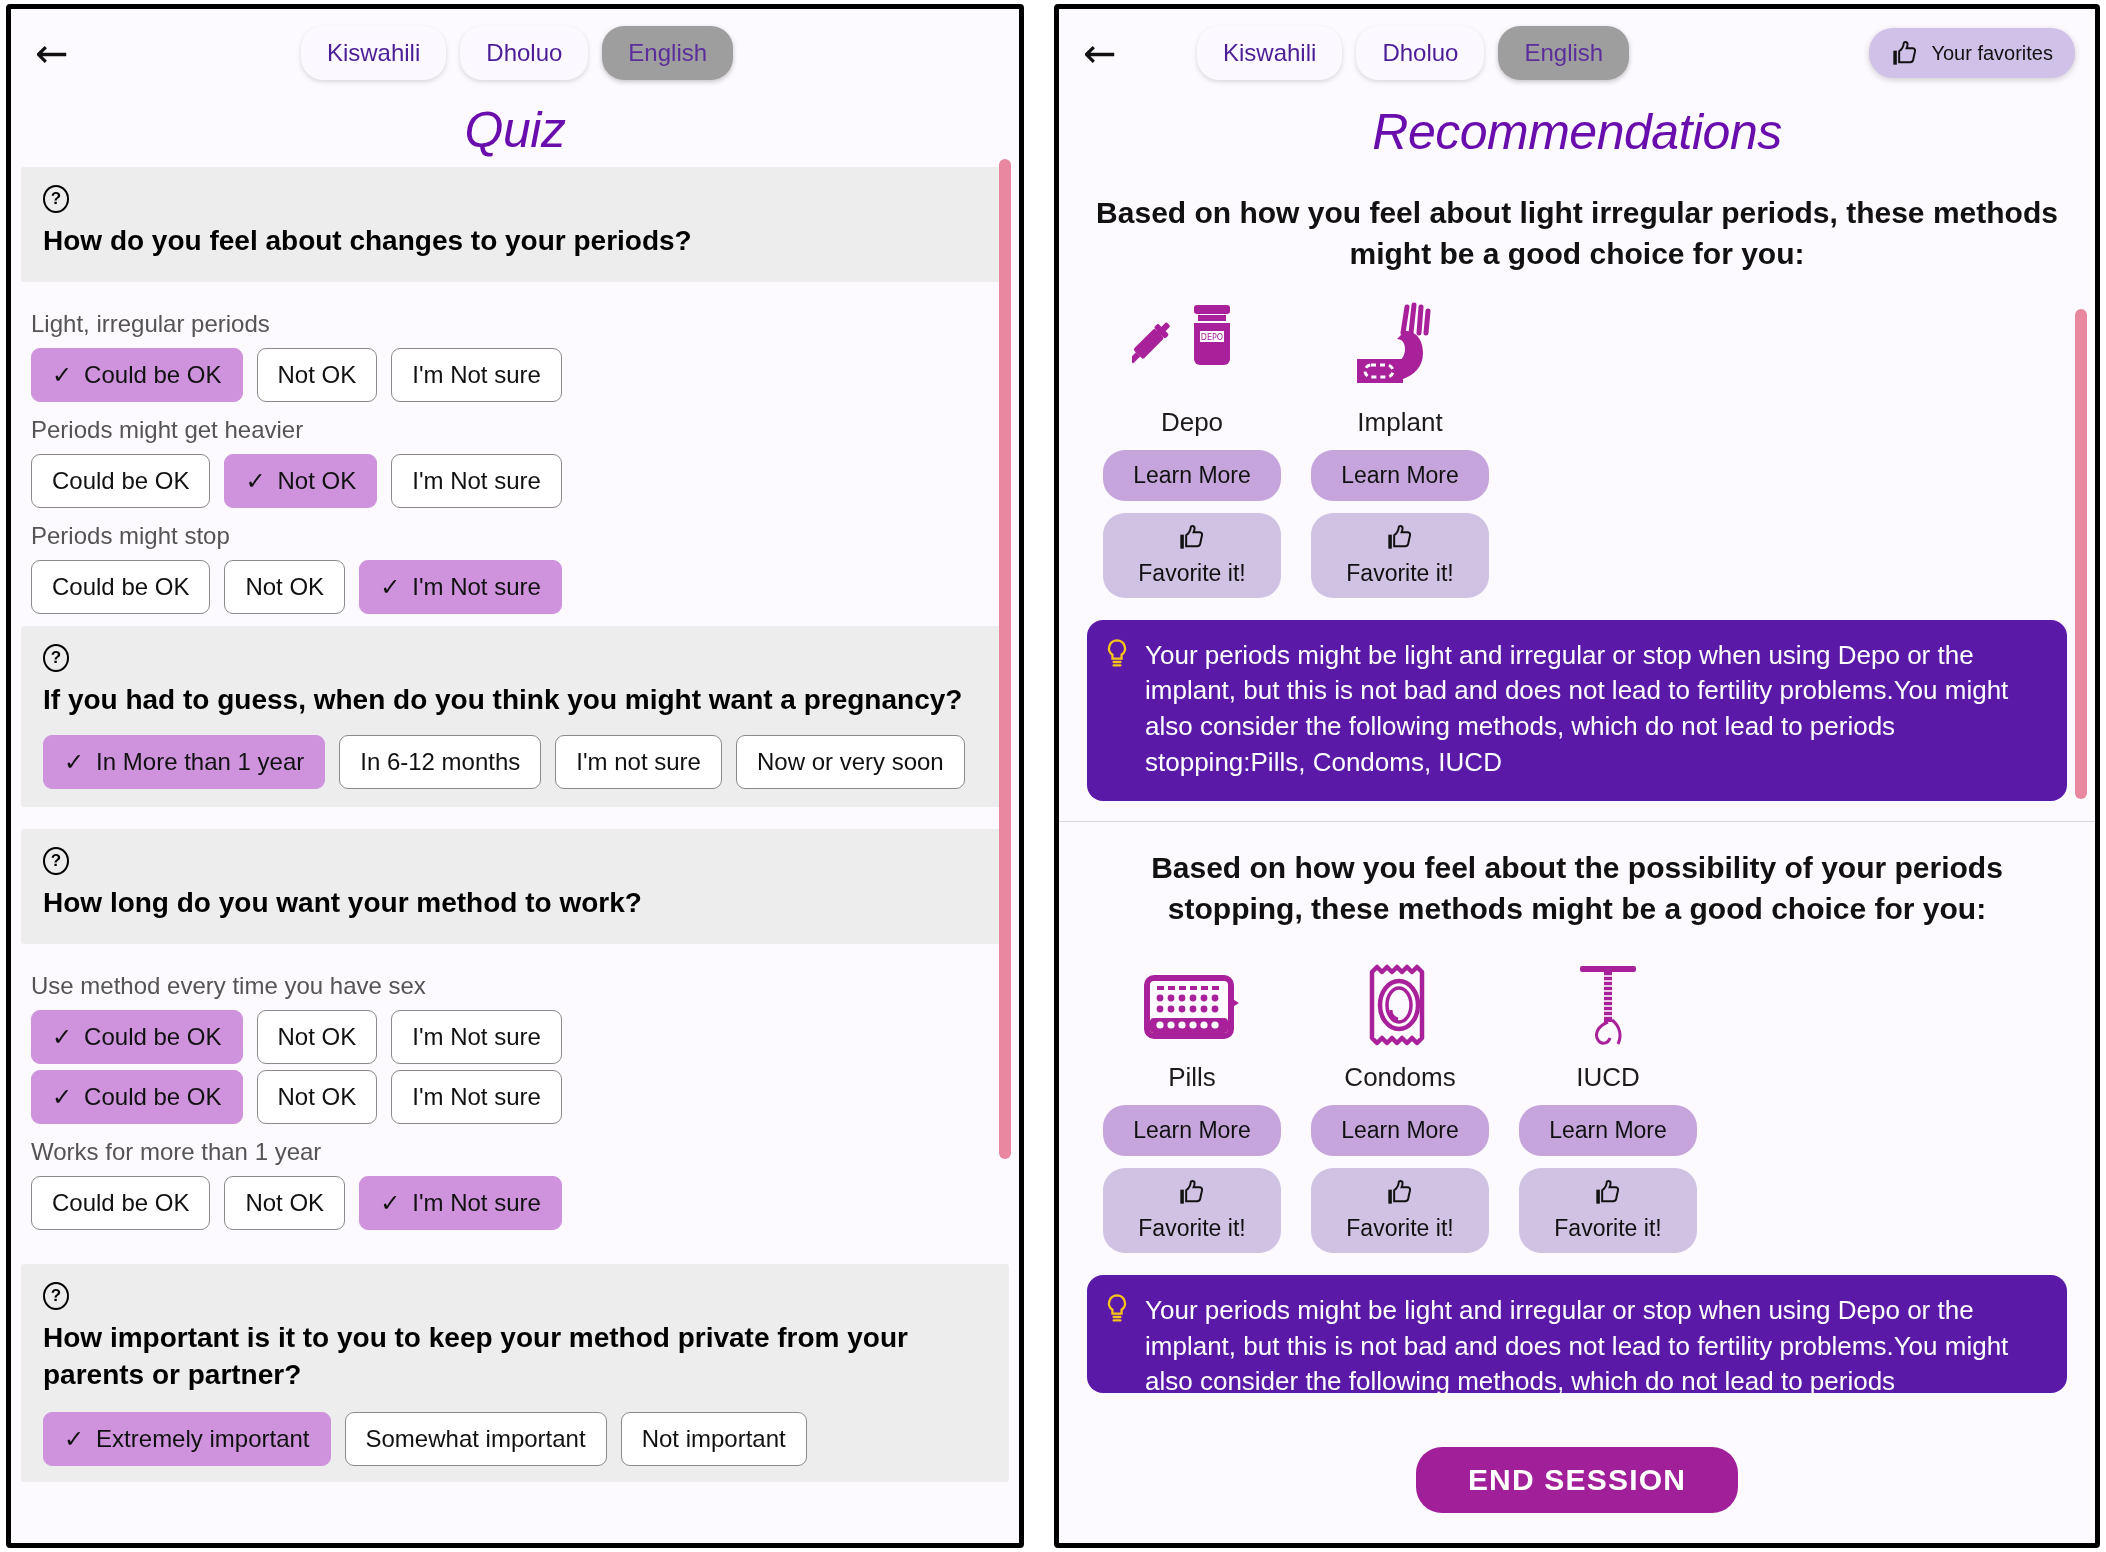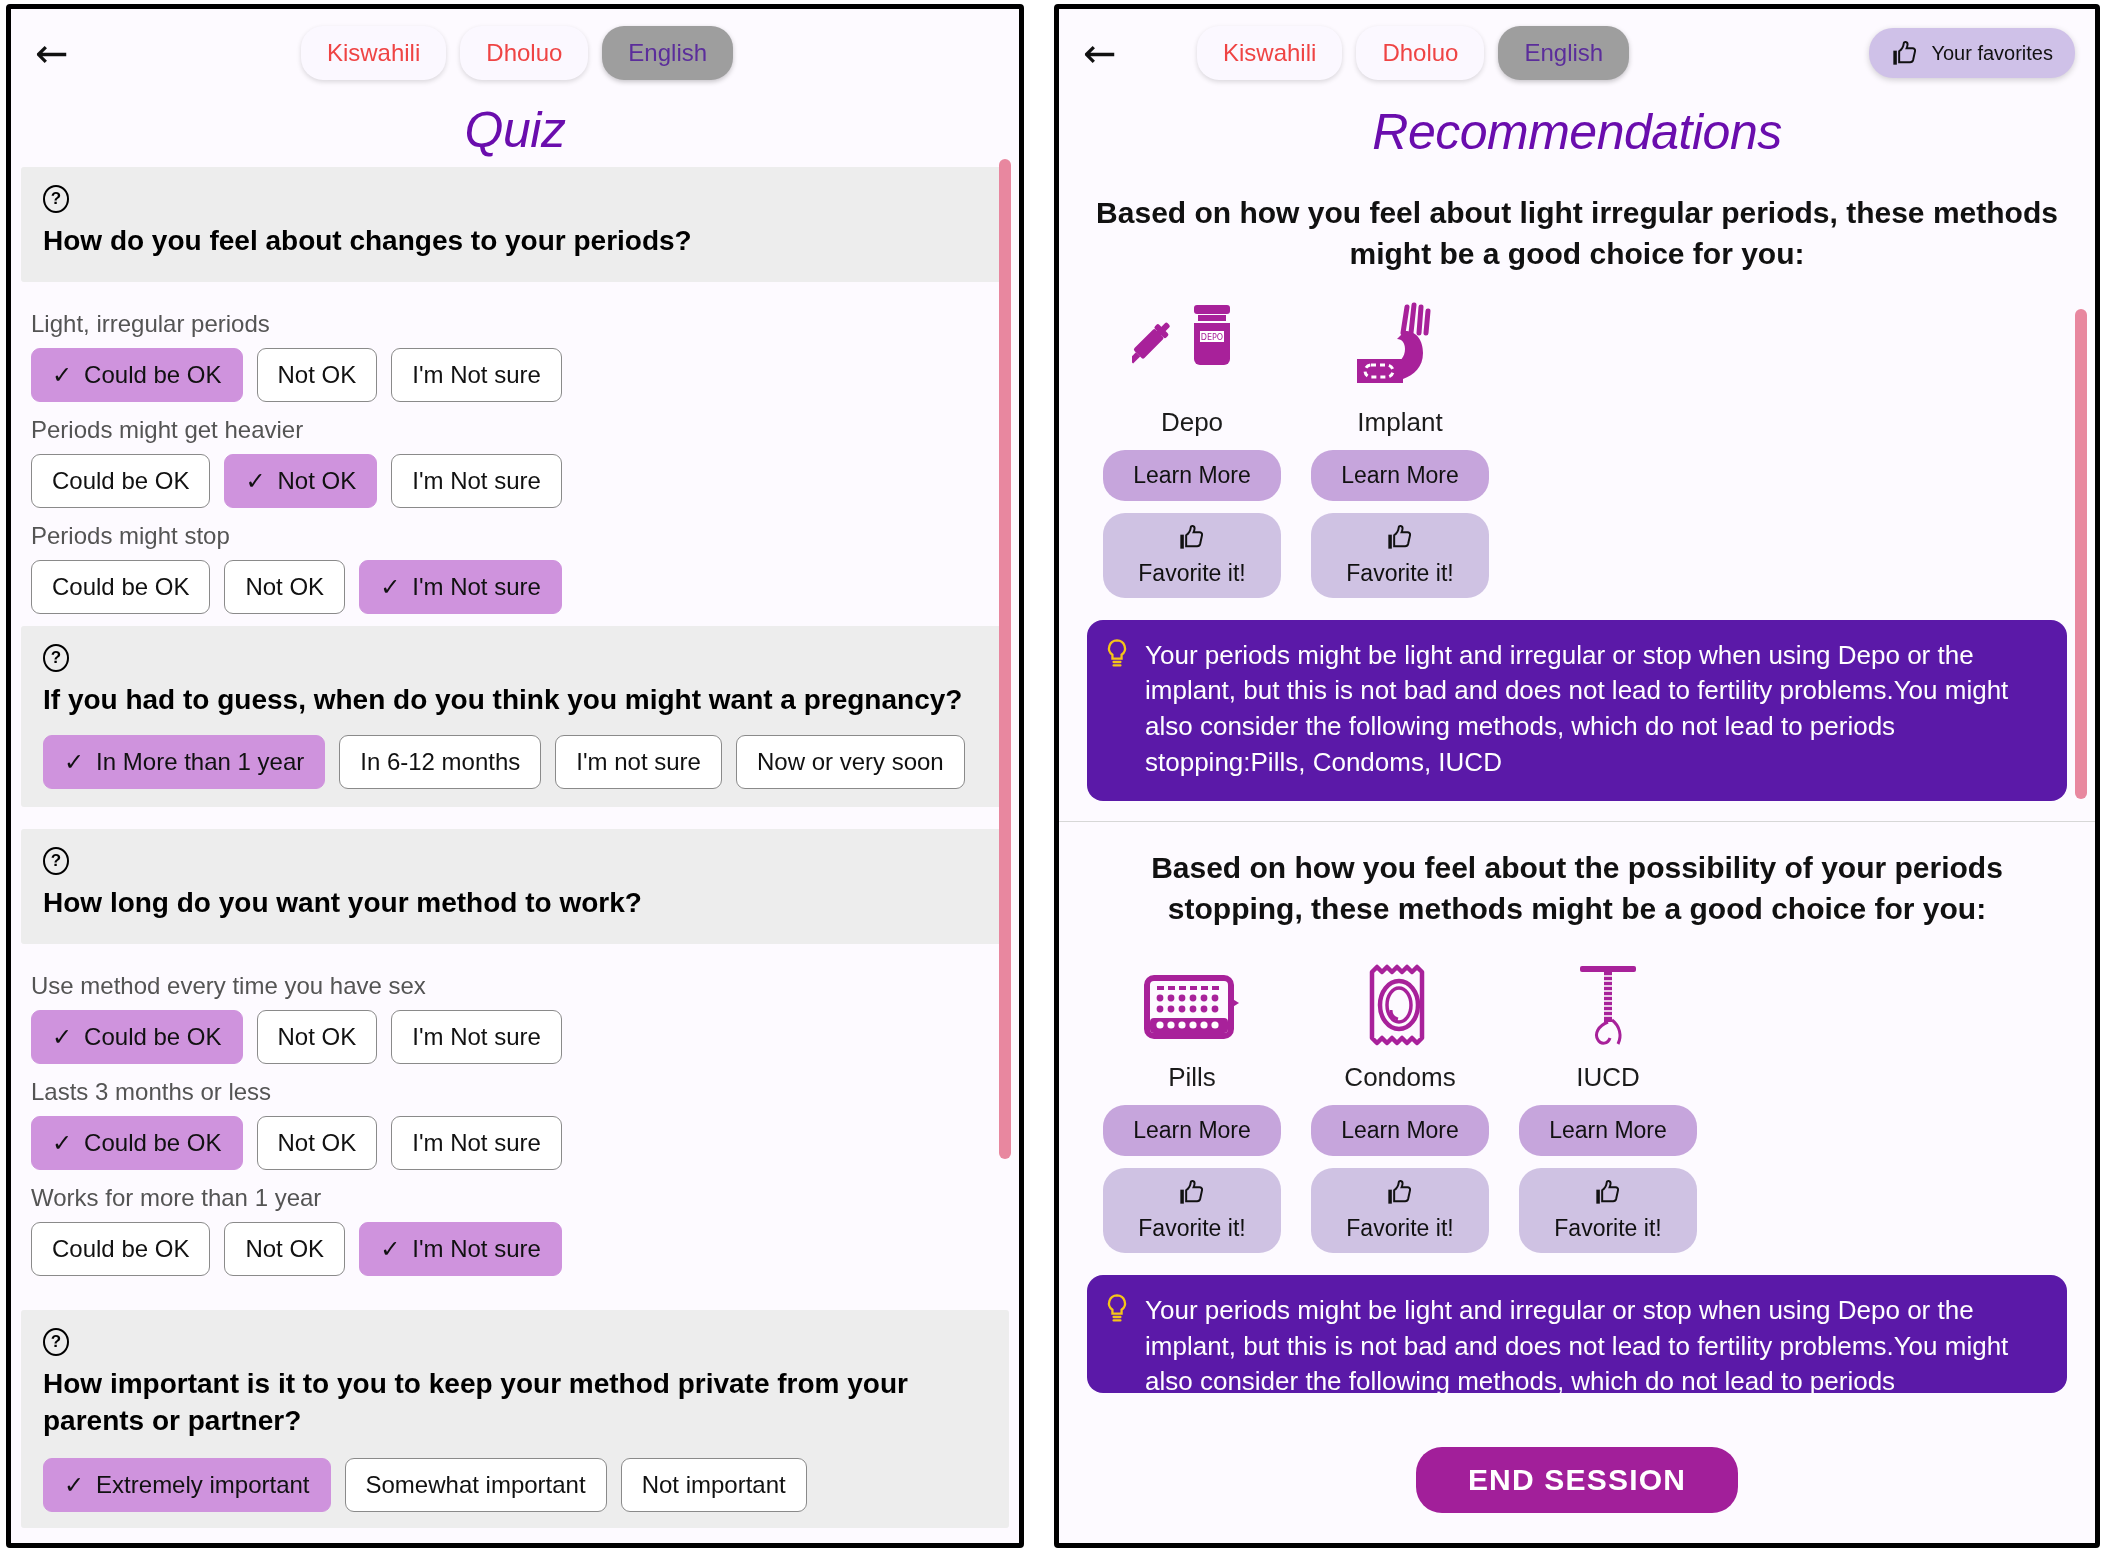--- a/index.html
+++ b/index.html
@@ -55,21 +55,21 @@
     cursor: pointer;
     font-family: "DejaVu Sans", sans-serif;
   }
   .lang-group {
     display: flex;
     gap: 14px;
     align-items: center;
   }
   .lang-pill {
     background: #fbf8ff;
-    color: #ef4444;
+    color: #4c1d95;
     border-radius: 22px;
     padding: 13px 26px;
     font-size: 24px;
     box-shadow: 0 2px 5px rgba(0,0,0,0.14);
     cursor: pointer;
     white-space: nowrap;
   }
   .lang-pill.active {
     background: #9e9e9e;
     color: #5b2d9b;
@@ -371,21 +371,20 @@
               <span>Could be OK</span>
             </div>
             <div class="opt">
               <span>Not OK</span>
             </div>
             <div class="opt">
               <span>I'm Not sure</span>
             </div>
           </div>
 
-          <div class="sub-label">Lasts 3 months or less</div>
           <div class="opt-row">
             <div class="opt sel">
               <span class="check">✓</span>
               <span>Could be OK</span>
             </div>
             <div class="opt">
               <span>Not OK</span>
             </div>
             <div class="opt">
               <span>I'm Not sure</span>

